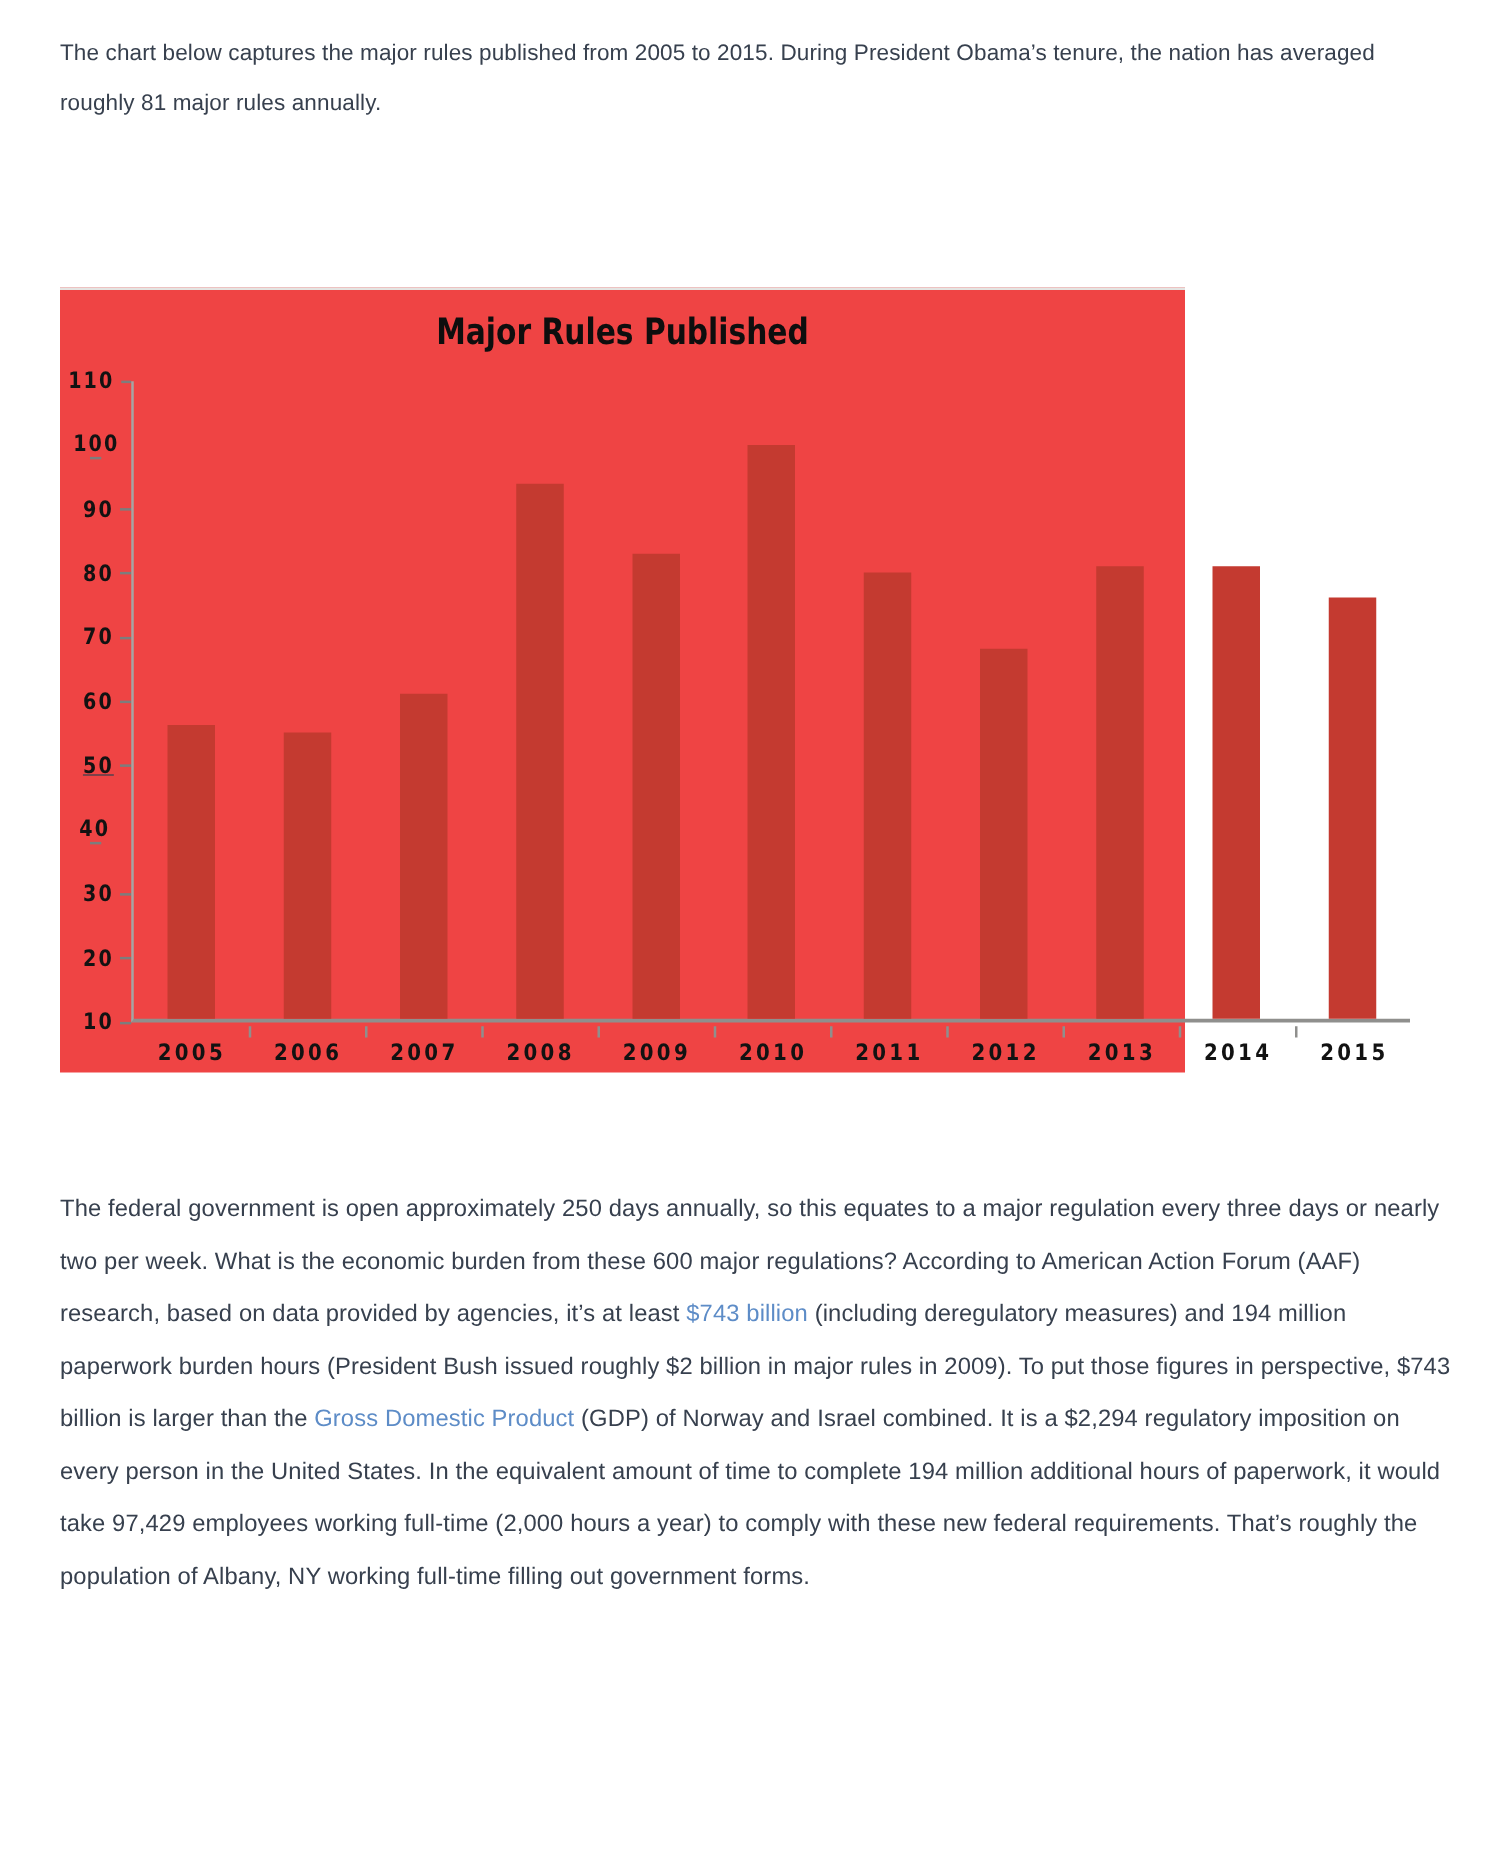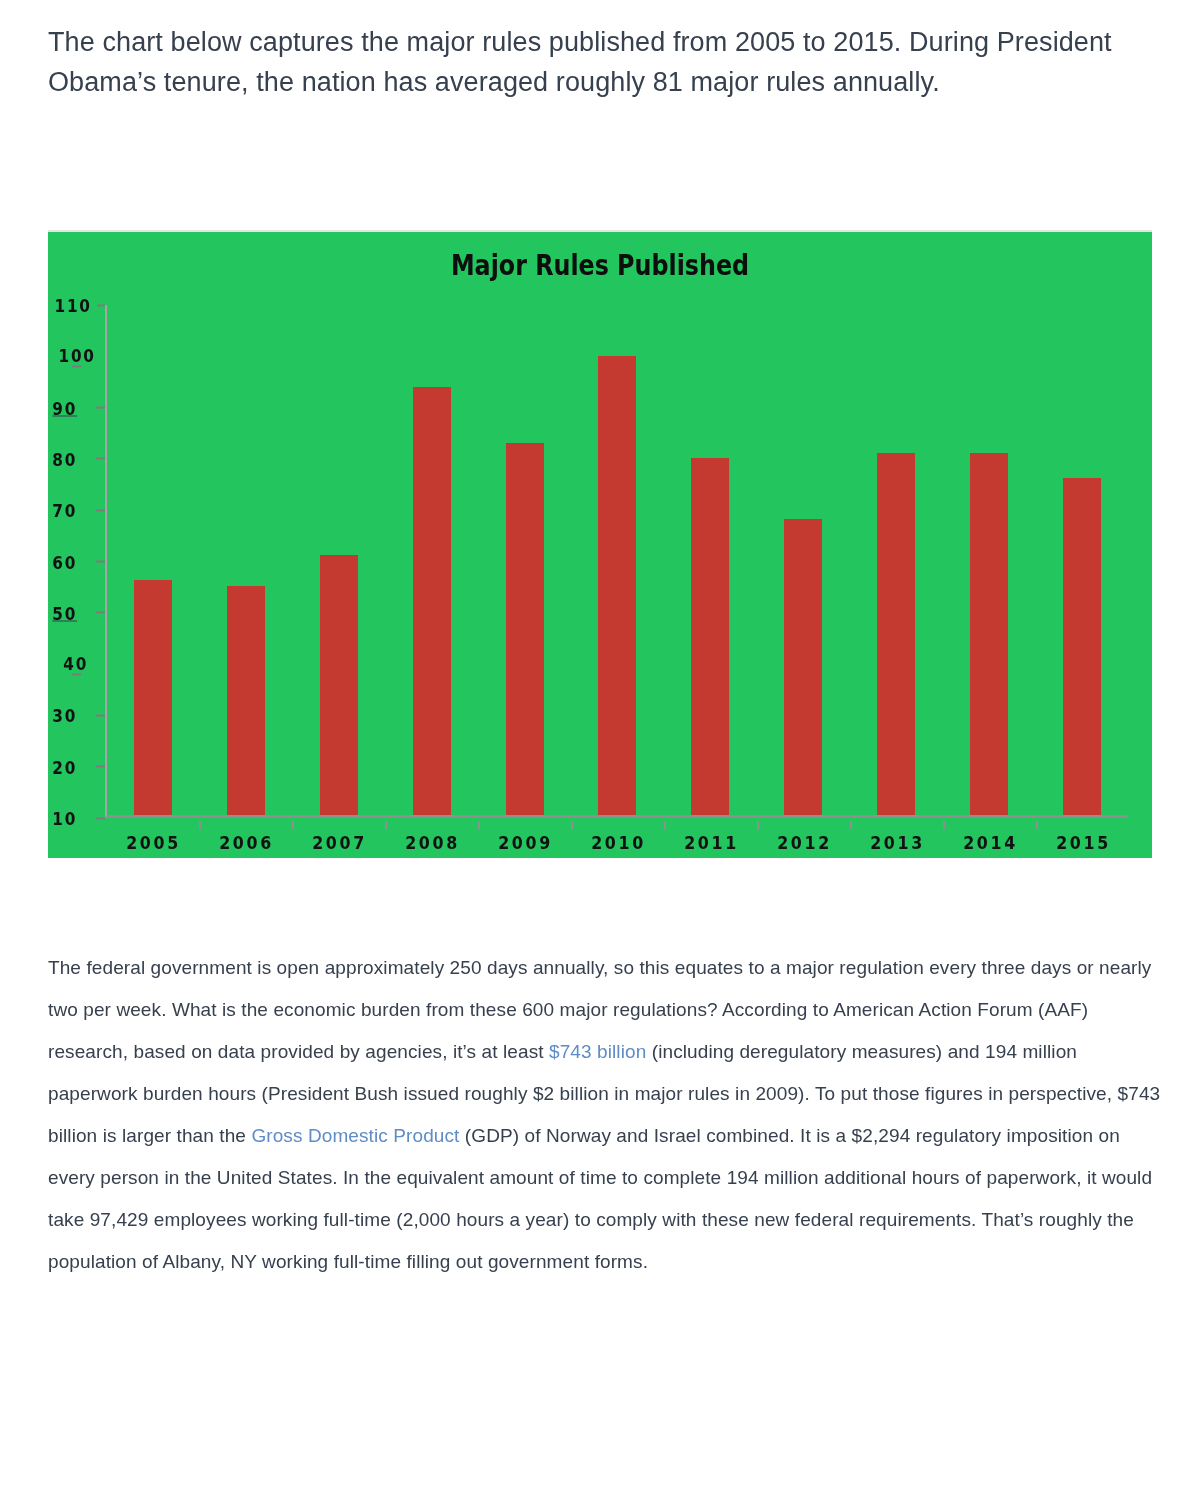--- a/index.html
+++ b/index.html
@@ -7,46 +7,46 @@
   body {
     width: 1204px; height: 1496px;
     font-family: "Liberation Sans", sans-serif;
     color: #37404e;
   }
   .page { position: relative; width: 1204px; height: 1496px; overflow: hidden; background:#ffffff; }
 
   
   .intro {
     position: absolute; left: 48px; top: 22px; width: 1112px;
-    margin: 0; font-size: 27px; line-height: 40px; letter-spacing: 0.1px;
+    margin: 0; font-size: 18px; line-height: 40px; letter-spacing: 0.1px;
   }
   .bodypara {
     position: absolute; left: 48px; top: 947px; width: 1116px;
     margin: 0; font-size: 19px; line-height: 42px; letter-spacing: 0.1px;
   }
   .inline-link { color: #5d8cc7; text-decoration: none; cursor: pointer; }
 
   
   .chart-panel {
-    position: absolute; left: 48px; top: 230px; width: 1104px; height: 628px;
-    margin: 0; background: #22c55e; border-top: 2px solid #e4e4e2;
+    position: absolute; left: 48px; top: 230px; width: 900px; height: 628px;
+    margin: 0; background: #ef4444; border-top: 2px solid #e4e4e2;
   }
   .chart-title {
     position: absolute; top: 16px; left: 0; width: 100%;
     text-align: center;
     font-family: "DejaVu Sans", sans-serif;
     font-weight: bold; font-size: 29px; color: #0e0e0e;
     transform: scaleX(0.82);
   }
   .y-axis {
     position: absolute; left: 0; top: 73px; width: 57px; height: 513px;
   }
   .y-row {
     position: absolute; left: 0; width: 100%;
-    display: flex; align-items: center; justify-content: space-between;
+    display: flex; align-items: center; justify-content: flex-end;
     transform: translateY(-50%);
   }
   .y-lbl {
     font-family: "DejaVu Sans", sans-serif; font-weight: bold;
     font-size: 18px; letter-spacing: 2px; color: #121212;
     margin-right: 5px; transform: scaleX(0.85); transform-origin: right center;
   }
   .y-tick { width: 9px; height: 2px; background: #7d7d7d; }
   .plot-area {
     position: absolute; left: 57px; top: 73px; width: 1023px; height: 513px;
@@ -88,21 +88,21 @@
     <div class="chart-title">Major Rules Published</div>
     <div class="y-axis" id="y-axis">
         <div class="y-row" style="top: 0%;">
           <span class="y-lbl">110</span>
           <span class="y-tick"></span>
         </div>
         <div class="y-row" style="top: 10%; flex-direction: column;">
           <span class="y-lbl">100</span>
           <span class="y-tick"></span>
         </div>
-        <div class="y-row" style="top: 20%; text-decoration: underline;">
+        <div class="y-row" style="top: 20%;">
           <span class="y-lbl">90</span>
           <span class="y-tick"></span>
         </div>
         <div class="y-row" style="top: 30%;">
           <span class="y-lbl">80</span>
           <span class="y-tick"></span>
         </div>
         <div class="y-row" style="top: 40%;">
           <span class="y-lbl">70</span>
           <span class="y-tick"></span>

